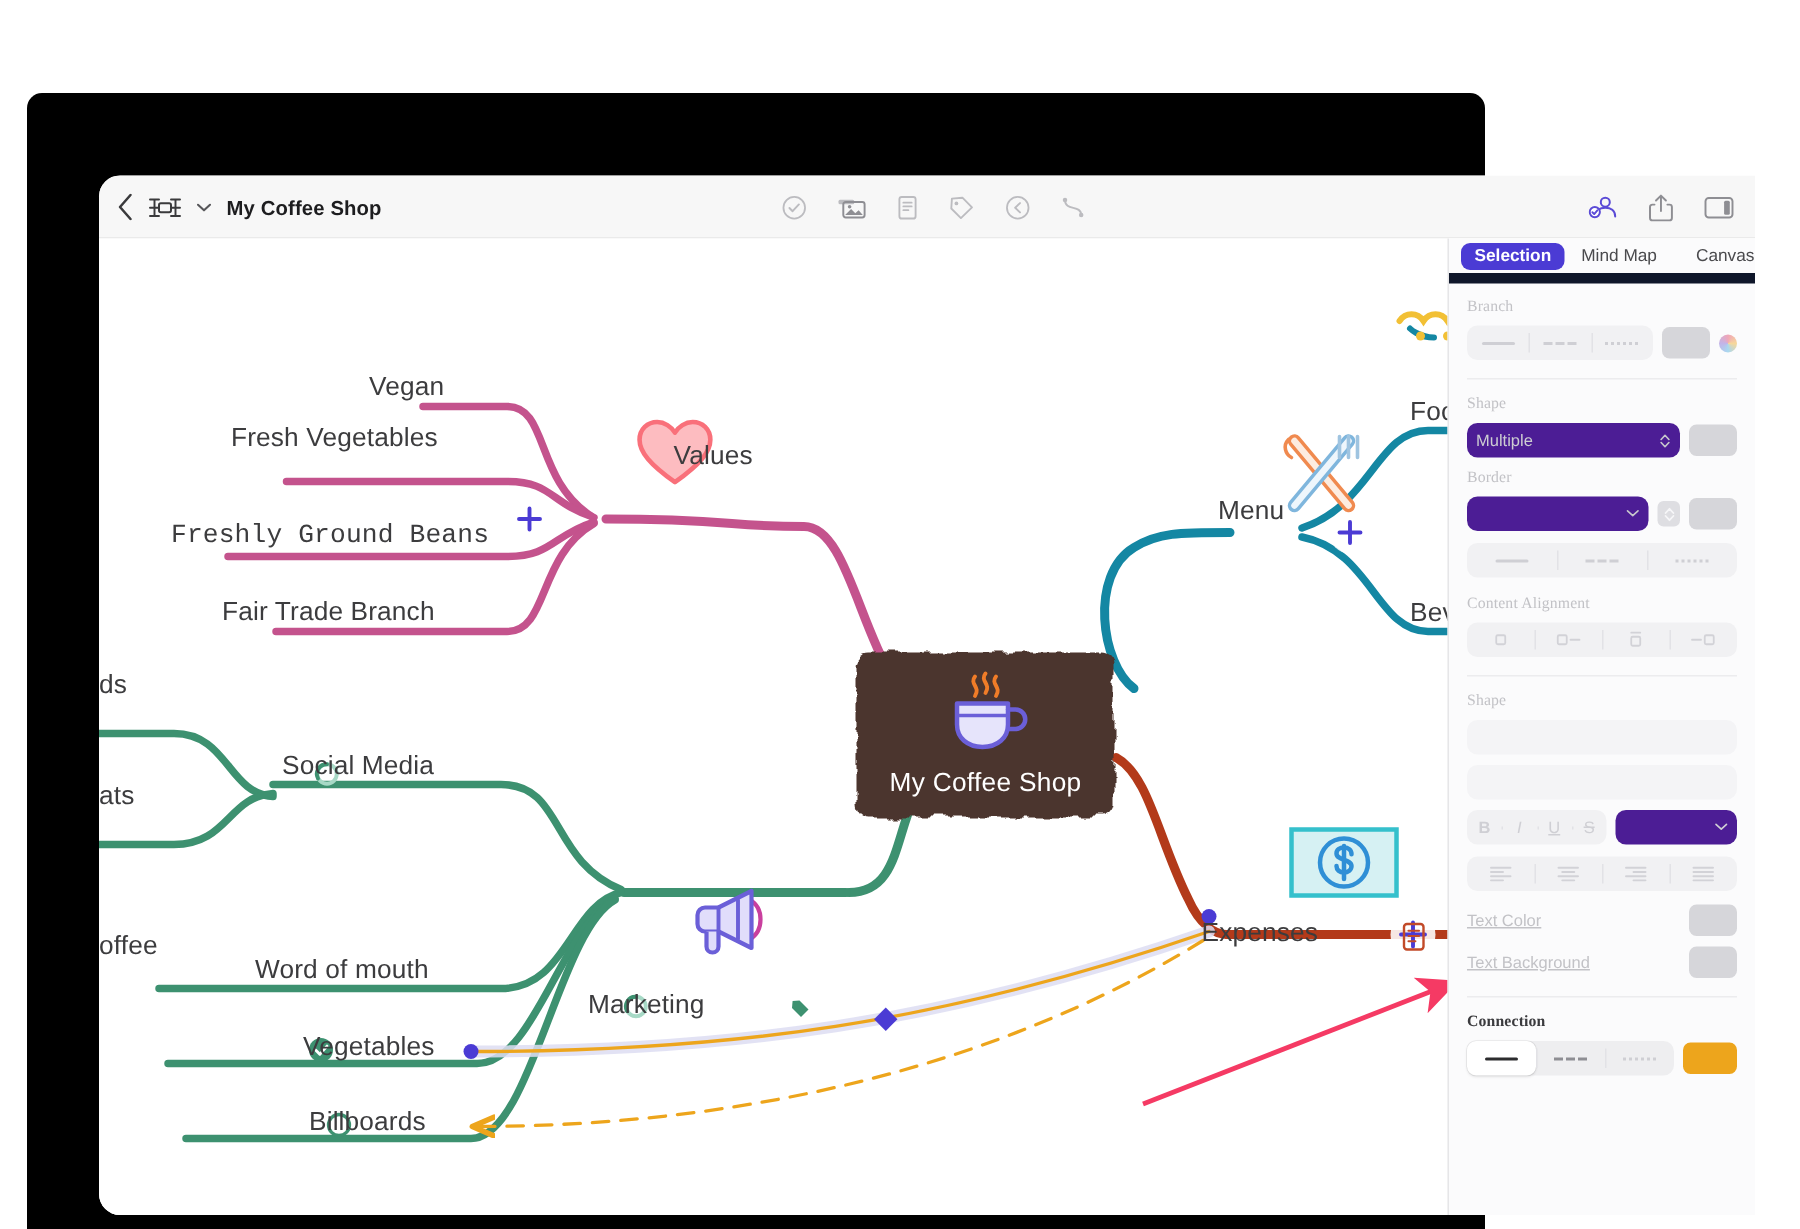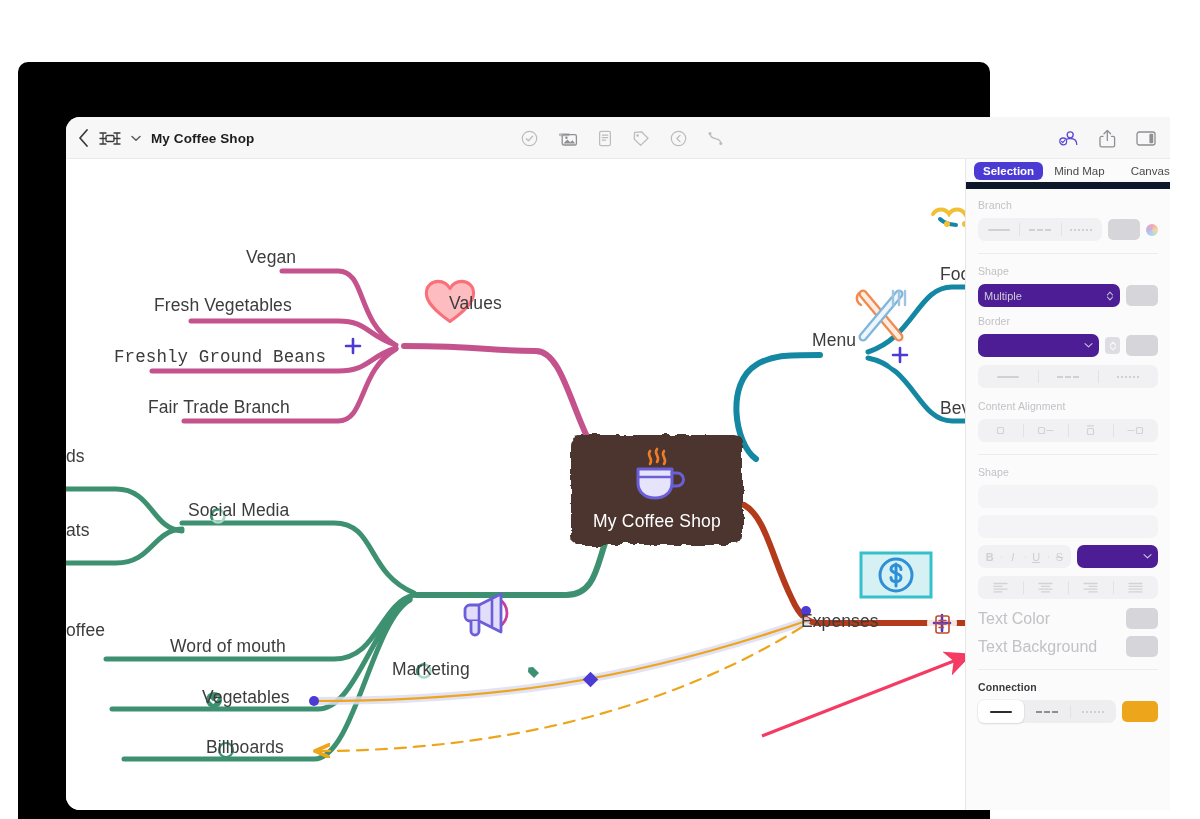--- a/index.html
+++ b/index.html
@@ -96,21 +96,21 @@
     background: #fbfbfc;
   }
   .seg {
     font-size: 11.5px; color: #4a4a4d;
     padding: 3px 9px; border-radius: 6px; white-space: nowrap;
   }
   .seg.active { background: #4b3bd4; color: #fff; font-weight: 700; }
   .segdiv { width: 1px; height: 13px; background: #d8d8dc; margin: 0 2px; }
 
   .panelbody { padding: 10px 12px 0 12px; }
-  .sect-label { font-size: 10.5px; color: #c2c2c6; margin-bottom: 7px; letter-spacing: .1px; }
+  .sect-label { font-size: 10.5px; color: #c2c2c6; margin-bottom: 7px; letter-spacing: .1px; font-family: Liberation Serif, serif; }
   .sect-label.on { color: #3b3b3e; font-weight: 700; }
   .hr { height: 1px; background: #ececee; margin: 12px 0 11px 0; }
 
   .row { display: flex; align-items: center; gap: 6px; margin-bottom: 8px; }
   .segctl {
     flex: 1; height: 23px; background: #f1f1f3; border-radius: 7px;
     display: flex; align-items: center;
   }
   .segctl.on { background: #eeeef0; }
   .segctl > div {
@@ -140,21 +140,21 @@
   .select .val { flex: 1; }
   .stepper { width: 15px; height: 17px; border-radius: 4px; background: #dedee2; display:flex; flex-direction:column; align-items:center; justify-content:center; }
   .stepper.on { background: #4b3bd4; }
   .fld { height: 23px; border-radius: 7px; background: #f4f4f6; margin-bottom: 7px; }
 
   .bisu { display: flex; align-items: center; height: 23px; background: #f1f1f3; border-radius: 7px; flex: 1.35; }
   .bisu > div { flex: 1; text-align: center; font-size: 11px; color: #cfcfd4; position: relative; }
   .bisu > div + div::before { content:""; position:absolute; left:0; top:5px; bottom:5px; width:1px; background:#e2e2e6; }
 
   .kv { display: flex; align-items: center; justify-content: space-between; margin-bottom: 7px; }
-  .kv .k { font-size: 16px; color: #c2c2c6; }
+  .kv .k { font-size: 11px; color: #c2c2c6; text-decoration: underline; }
 
   
   #annot { position: absolute; left: 0; top: 0; pointer-events: none; }
 </style>
 </head>
 <body>
 
 <div id="device">
   <div id="screen">
 
@@ -396,21 +396,21 @@
         <g transform="translate(461,507)">
           <path d="M6 1 L12 7 L7 12 L1 6 L1.4 1.4 Z" fill="#3d9170"></path>
         </g>
         <g transform="translate(869,456)">
           <rect x="1" y="1" width="13" height="17" rx="2" fill="none" stroke="#c24a28" stroke-width="1.6"></rect>
           <path d="M4 5.5 H11 M4 9 H11 M4 12.5 H8.6" stroke="#c24a28" stroke-width="1.4" stroke-linecap="round"></path>
         </g>
       </svg>
 
       <div class="nodelabel" style="left:180px; top:88px;">Vegan</div>
-      <div class="nodelabel" style="left:88px;  top:136px;">Fresh Vegetables</div>
+      <div class="nodelabel" style="left:88px;  top:122px;">Fresh Vegetables</div>
       <div class="nodelabel" style="left:48px; top:188px;font-family:Liberation Mono, monospace;">Freshly Ground Beans</div>
       <div class="nodelabel" style="left:82px;  top:238px;">Fair Trade Branch</div>
       <div class="nodelabel" style="left:383px; top:134px;">Values</div>
 
       <div class="nodelabel" style="left:746px; top:171px;">Menu</div>
       <div class="nodelabel" style="left:874px; top:105px;">Food</div>
       <div class="nodelabel" style="left:874px; top:239px;">Beverages</div>
 
       <div class="nodelabel" style="left:122px; top:341px;">Social Media</div>
       <div class="nodelabel" style="left:104px; top:477px;">Word of mouth</div>

